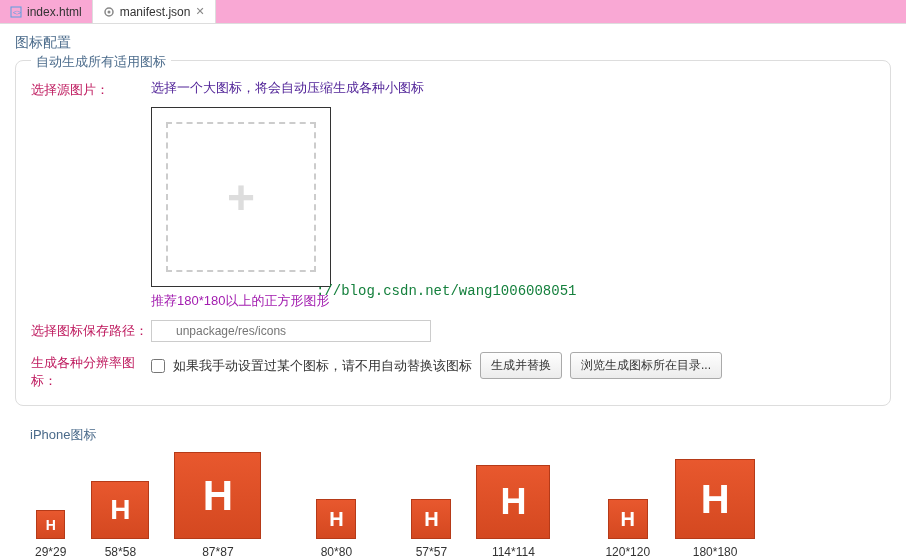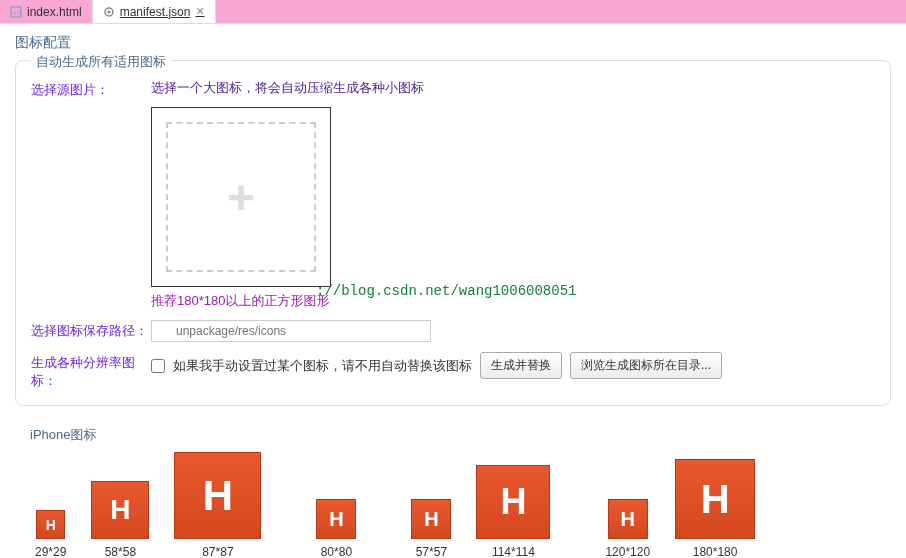--- a/index.html
+++ b/index.html
@@ -28,21 +28,20 @@
       align-items: center;
       padding: 3px 10px;
       font-size: 12px;
       cursor: pointer;
       gap: 5px;
       border-right: 1px solid #ddd;
       height: 100%;
     }
     .tab.active {
       background: #fff;
-      text-decoration: underline;
     }
     .tab-icon {
       width: 12px;
       height: 12px;
       display: inline-block;
     }
     .close-x {
       font-size: 11px;
       color: #888;
     }
@@ -71,21 +70,21 @@
       font-size: 13px;
     }
     .form-row {
       display: flex;
       align-items: flex-start;
       margin-bottom: 10px;
     }
     .form-label {
       width: 120px;
       text-align: left;
-      color: #6d28d9;
+      color: #be185d;
       font-size: 13px;
       padding-top: 2px;
     }
     .form-content {
       flex: 1;
     }
     .hint-text {
       color: #4c1d95;
       font-size: 13px;
     }

